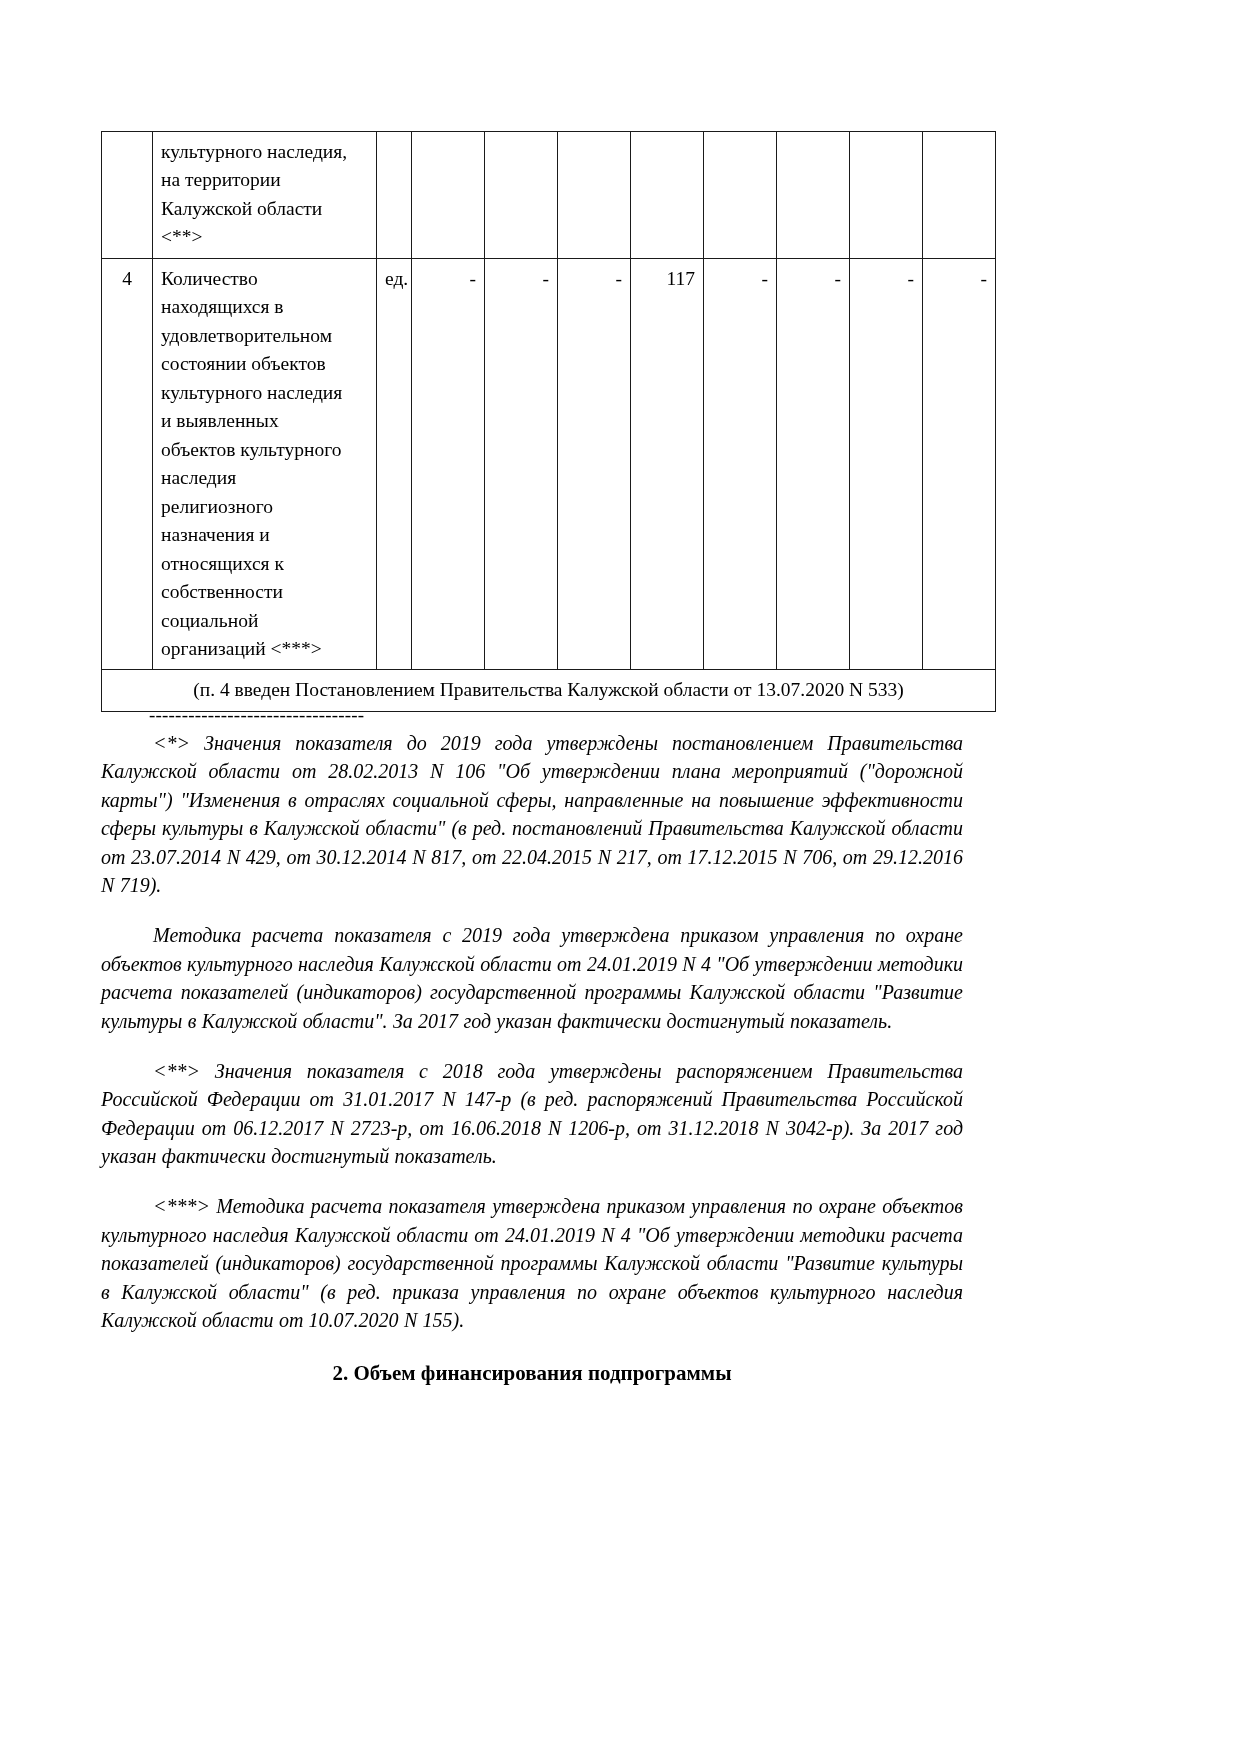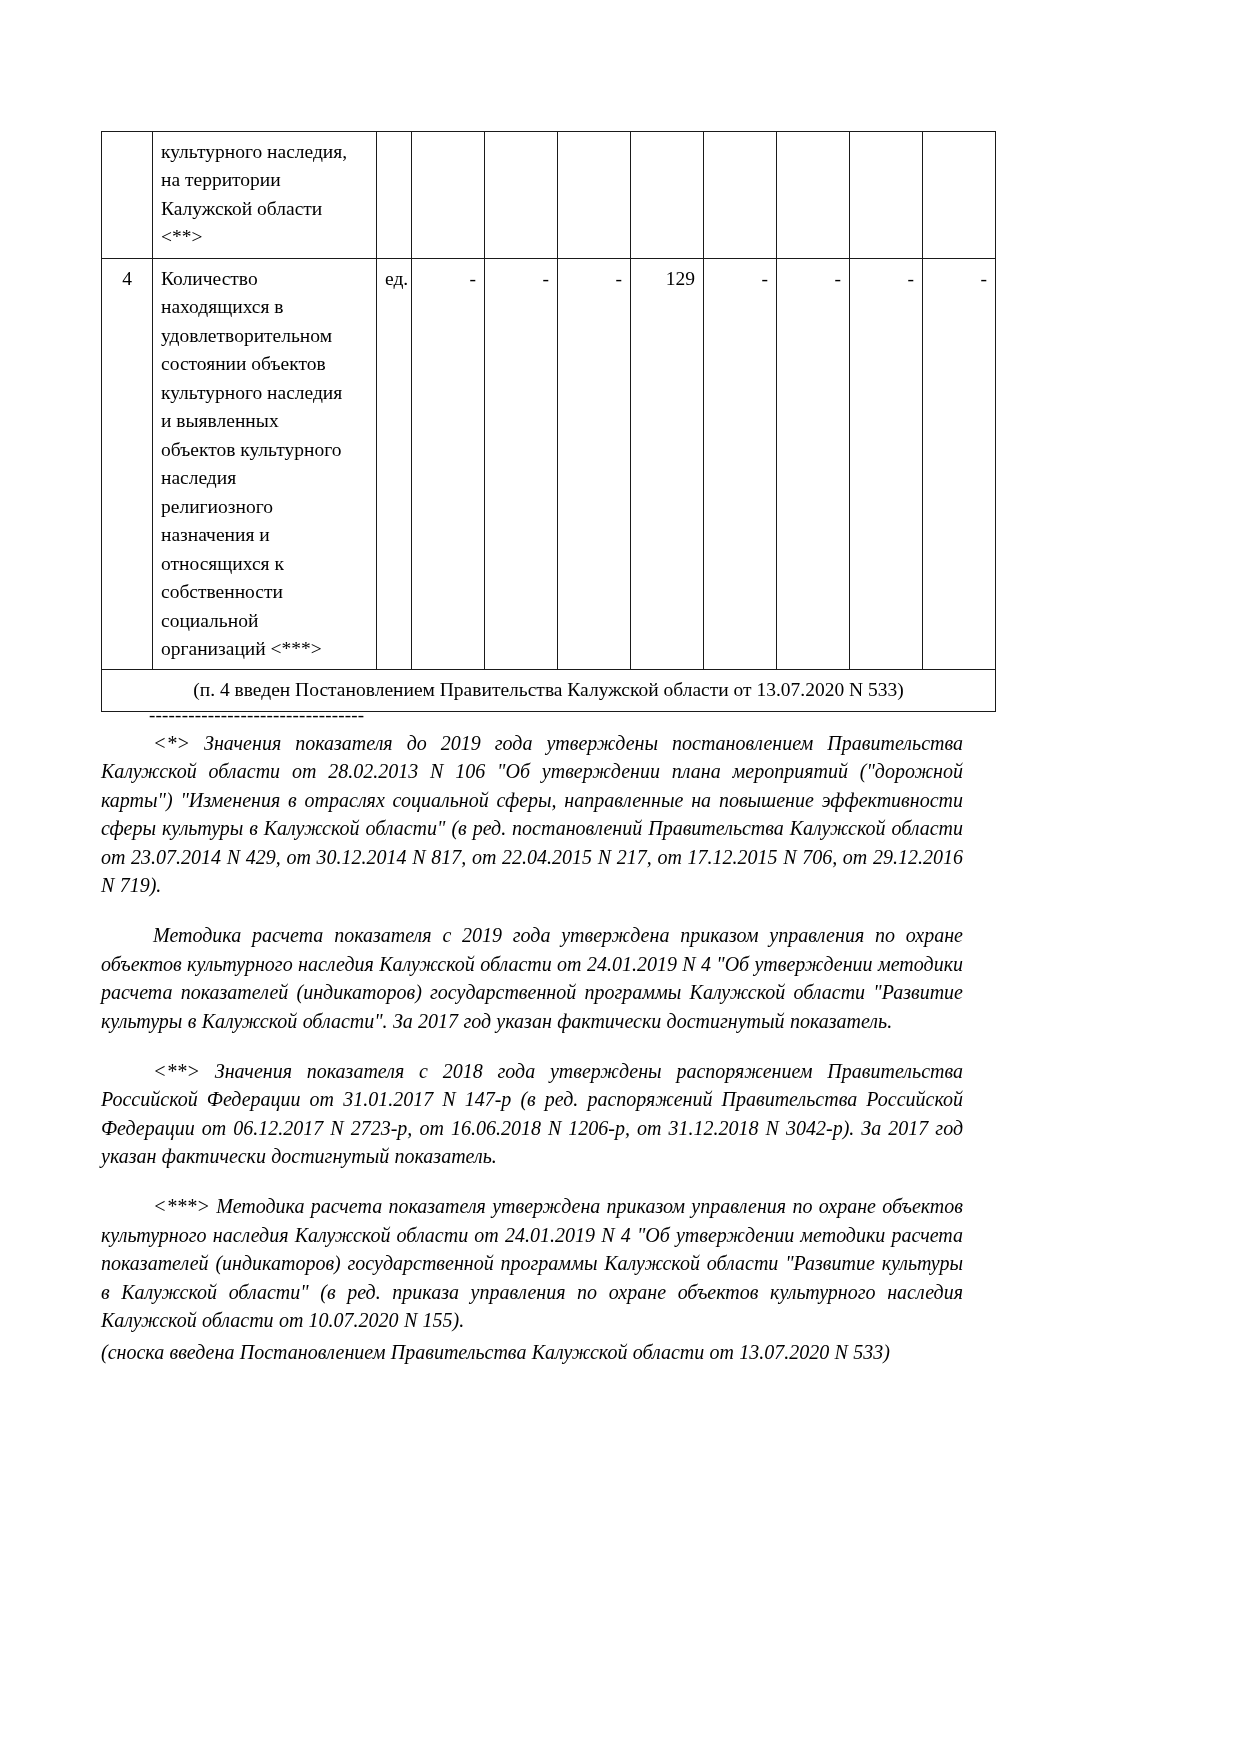--- a/index.html
+++ b/index.html
@@ -146,21 +146,21 @@
               <span>относящихся к</span>
               <span>собственности</span>
               <span>социальной</span>
               <span>организаций &lt;***&gt;</span>
             </div>
           </td>
           <td class="c-unit">ед.</td>
           <td class="c-val">-</td>
           <td class="c-val">-</td>
           <td class="c-val">-</td>
-          <td class="c-val">129</td>
+          <td class="c-val">117</td>
           <td class="c-val">-</td>
           <td class="c-val">-</td>
           <td class="c-val">-</td>
           <td class="c-val-last">-</td>
         </tr>
 
         <tr>
           <td class="note-row" colspan="11">(п. 4 введен Постановлением Правительства Калужской области от 13.07.2020 N 533)</td>
         </tr>
       </tbody>
@@ -172,18 +172,18 @@
     <div class="dashrule">---------------------------------</div>
 
     <p class="para gap-top">&lt;*&gt; Значения показателя до 2019 года утверждены постановлением Правительства Калужской области от 28.02.2013 N 106 "Об утверждении плана мероприятий ("дорожной карты") "Изменения в отраслях социальной сферы, направленные на повышение эффективности сферы культуры в Калужской области" (в ред. постановлений Правительства Калужской области от 23.07.2014 N 429, от 30.12.2014 N 817, от 22.04.2015 N 217, от 17.12.2015 N 706, от 29.12.2016 N 719).</p>
 
     <p class="para">Методика расчета показателя с 2019 года утверждена приказом управления по охране объектов культурного наследия Калужской области от 24.01.2019 N 4 "Об утверждении методики расчета показателей (индикаторов) государственной программы Калужской области "Развитие культуры в Калужской области". За 2017 год указан фактически достигнутый показатель.</p>
 
     <p class="para">&lt;**&gt; Значения показателя с 2018 года утверждены распоряжением Правительства Российской Федерации от 31.01.2017 N 147-р (в ред. распоряжений Правительства Российской Федерации от 06.12.2017 N 2723-р, от 16.06.2018 N 1206-р, от 31.12.2018 N 3042-р). За 2017 год указан фактически достигнутый показатель.</p>
 
     <p class="para nogap">&lt;***&gt; Методика расчета показателя утверждена приказом управления по охране объектов культурного наследия Калужской области от 24.01.2019 N 4 "Об утверждении методики расчета показателей (индикаторов) государственной программы Калужской области "Развитие культуры в Калужской области" (в ред. приказа управления по охране объектов культурного наследия Калужской области от 10.07.2020 N 155).</p>
 
-    <p class="para noindent">(сноска введена Постановлением Правительства Калужской области от 13.07.2020 N 533)</p>
 
+    <h2 class="section-title">2. Объем финансирования подпрограммы</h2>
 
   </div>
 
 </div>
 
 </body></html>

